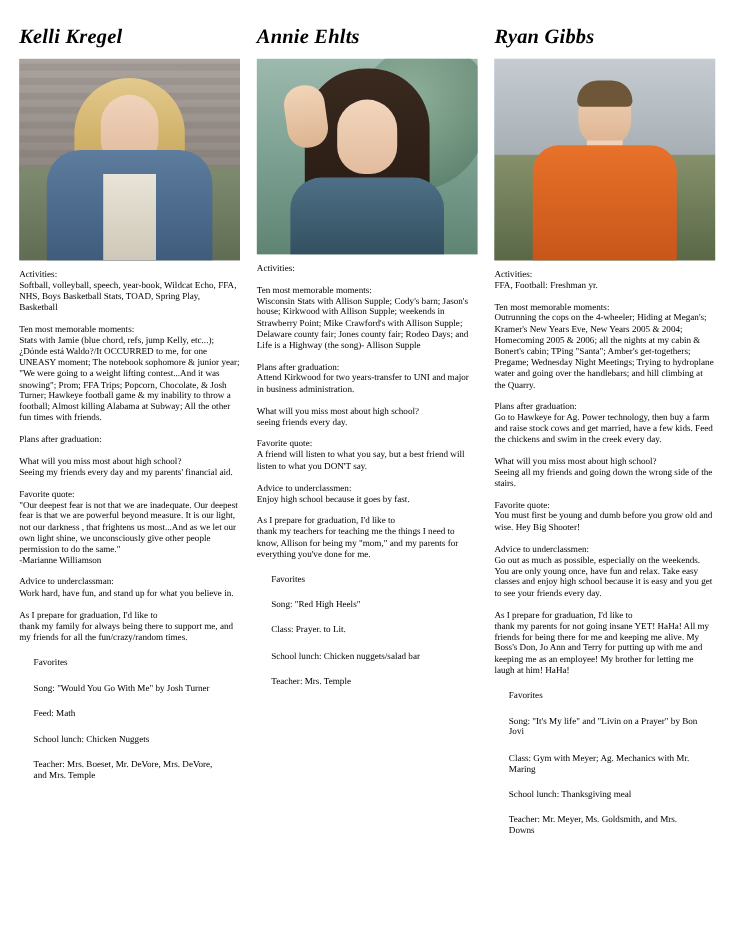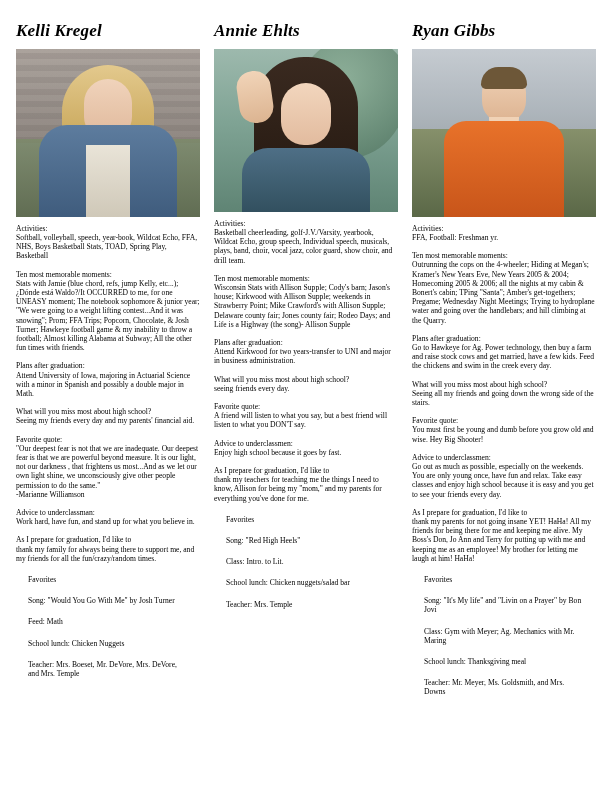--- a/index.html
+++ b/index.html
@@ -192,21 +192,20 @@
       <div class="block">
         <p class="label">Activities:</p>
         <p class="para">Softball, volleyball, speech, year-book, Wildcat Echo, FFA, NHS, Boys Basketball Stats, TOAD, Spring Play, Basketball</p>
       </div>
       <div class="block">
         <p class="label">Ten most memorable moments:</p>
         <p class="para">Stats with Jamie (blue chord, refs, jump Kelly, etc...); ¿Dónde está Waldo?/It OCCURRED to me, for one UNEASY moment; The notebook sophomore &amp; junior year; "We were going to a weight lifting contest...And it was snowing"; Prom; FFA Trips; Popcorn, Chocolate, &amp; Josh Turner; Hawkeye football game &amp; my inability to throw a football; Almost killing Alabama at Subway; All the other fun times with friends.</p>
       </div>
       <div class="block">
         <p class="label">Plans after graduation:</p>
-        <p class="para">Attend University of Iowa, majoring in Actuarial Science with a minor in Spanish and possibly a double major in Math.</p>
       </div>
       <div class="block">
         <p class="label">What will you miss most about high school?</p>
         <p class="para">Seeing my friends every day and my parents' financial aid.</p>
       </div>
       <div class="block">
         <p class="label">Favorite quote:</p>
         <p class="para">"Our deepest fear is not that we are inadequate.  Our deepest fear is that we are powerful beyond measure.  It is our light, not our darkness , that frightens us most...And as we let our own light shine, we unconsciously give other people permission to do the same."
 -Marianne Williamson</p>
       </div>
@@ -235,21 +234,20 @@
           <div class="bg-leaf"></div>
           <div class="hair"></div>
           <div class="face"></div>
           <div class="hand"></div>
           <div class="body"></div>
         </div>
       </div>
 
       <div class="block">
         <p class="label">Activities:</p>
-        <p class="para">Basketball cheerleading, golf-J.V./Varsity, yearbook, Wildcat Echo, group speech, Individual speech, musicals, plays, band, choir, vocal jazz, color guard, show choir, and drill team.</p>
       </div>
       <div class="block">
         <p class="label">Ten most memorable moments:</p>
         <p class="para">Wisconsin Stats with Allison Supple; Cody's barn; Jason's house; Kirkwood with Allison Supple; weekends in Strawberry Point; Mike Crawford's with Allison Supple; Delaware county fair; Jones county fair; Rodeo Days; and Life is a Highway (the song)- Allison Supple</p>
       </div>
       <div class="block">
         <p class="label">Plans after graduation:</p>
         <p class="para">Attend Kirkwood for two years-transfer to UNI and major in business administration.</p>
       </div>
       <div class="block">
@@ -265,21 +263,21 @@
         <p class="para">Enjoy high school because it goes by fast.</p>
       </div>
       <div class="block">
         <p class="label">As I prepare for graduation, I'd like to</p>
         <p class="para">thank my teachers for teaching me the things I need to know, Allison for being my "mom," and my parents for everything you've done for me.</p>
       </div>
 
       <div class="block fav-list">
         <p class="label">Favorites</p>
         <p class="para">Song: "Red High Heels"</p>
-        <p class="para">Class: Intro. to Lit.</p>
+        <p class="para">Class: Prayer. to Lit.</p>
         <p class="para">School lunch: Chicken nuggets/salad bar</p>
         <p class="para">Teacher: Mrs. Temple</p>
       </div>
     </div>
 
     <div class="col">
       <h1 class="name">Ryan Gibbs</h1>
       <div class="photo-wrap">
         <div class="photo p3">
           <div class="bg-house"></div>

